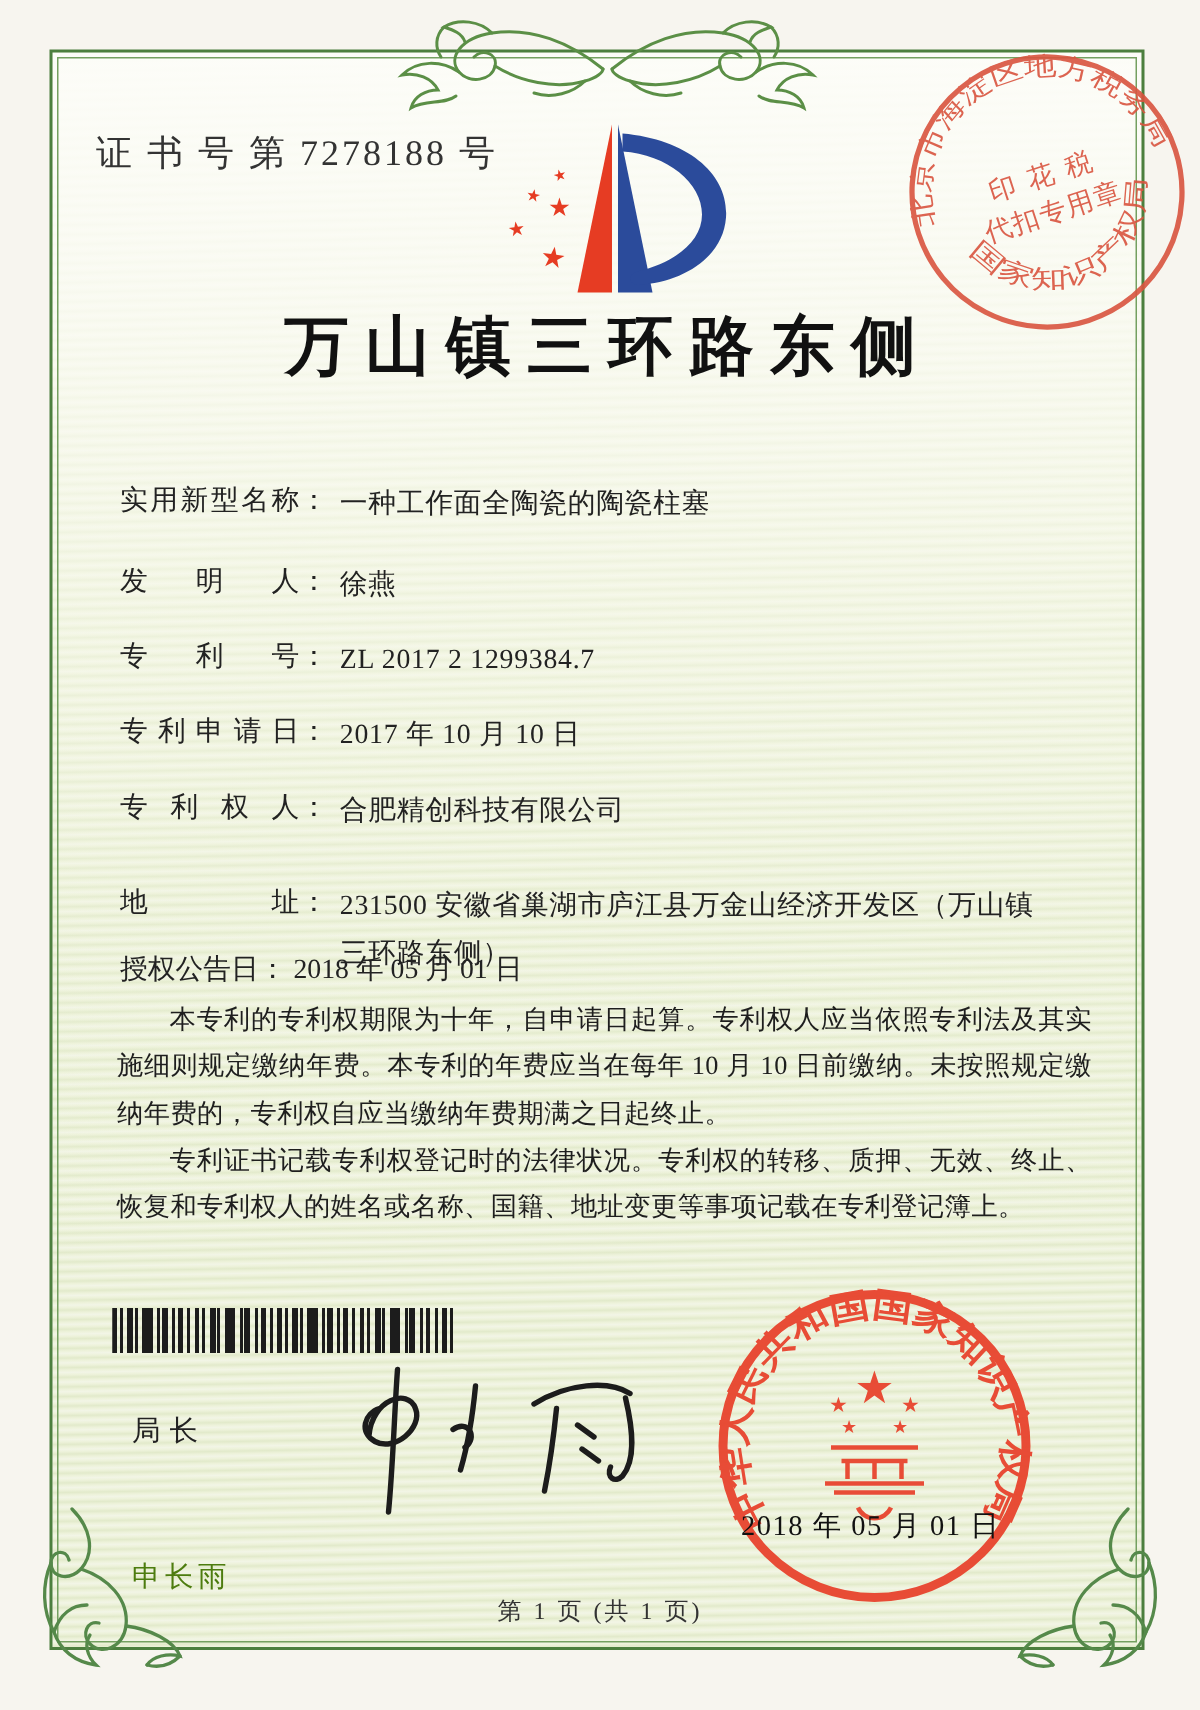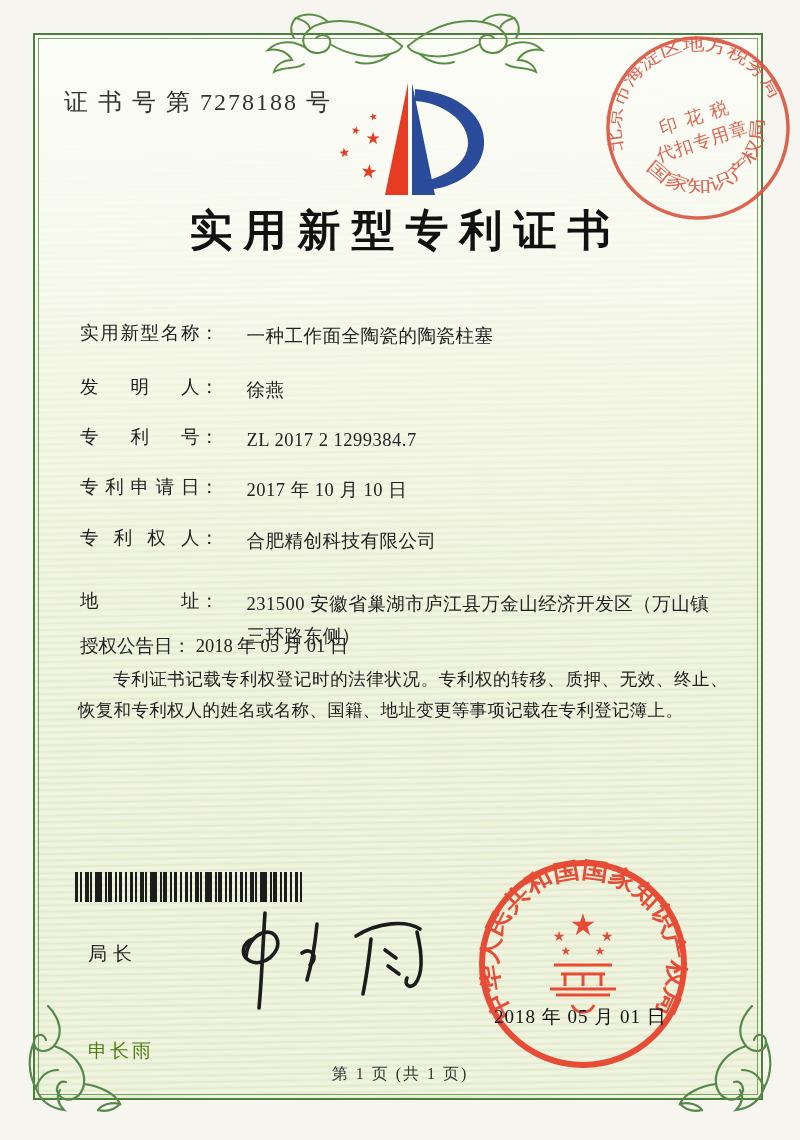--- a/index.html
+++ b/index.html
@@ -32,21 +32,21 @@
     position:absolute;left:0;top:202px;width:800px;text-align:center;
     font-size:43px;font-weight:bold;letter-spacing:11px;color:#111;
     text-indent:11px;
   }
   .field-row{position:absolute;left:80px;width:650px;font-size:18.5px;color:#222;}
   .flabel{
     display:inline-block;width:120px;text-align:justify;text-align-last:justify;
     vertical-align:top;letter-spacing:.5px;
   }
   .fcolon{display:inline-block;vertical-align:top;margin-right:8px;}
-  .fvalue{display:inline-block;vertical-align:top;width:480px;line-height:1.75;letter-spacing:.5px;margin-left:20px;}
+  .fvalue{display:inline-block;vertical-align:top;width:480px;line-height:1.75;letter-spacing:.5px;}
   .grant-row{position:absolute;left:80px;top:633px;width:660px;font-size:18.5px;}
   .grant-right{position:absolute;left:375px;top:0;}
   .paras{position:absolute;left:78px;top:664px;width:650px;}
   .paras p{
     margin:0;font-size:17.5px;line-height:1.79;text-indent:2em;
     text-align:justify;letter-spacing:.3px;color:#1e1e1e;
   }
   .barcode{
     position:absolute;left:75px;top:872px;width:228px;height:30px;
     background:
@@ -124,21 +124,21 @@
   <path d="M93,7 C138,11 164,35 162,63 C160,90 133,106 104,108 C97,108 96,101 103,99 C128,93 146,79 146,61 C146,40 123,21 93,19 Z" fill="#2b4b9b"></path>
   <g fill="#e63c23" font-family="'DejaVu Sans',sans-serif" text-anchor="middle">
     <text x="52" y="38" font-size="10" transform="rotate(-14 52 38)">★</text>
     <text x="33" y="52" font-size="11" transform="rotate(10 33 52)">★</text>
     <text x="51" y="62" font-size="17">★</text>
     <text x="23" y="75" font-size="13" transform="rotate(-8 23 75)">★</text>
     <text x="46" y="96" font-size="19" transform="rotate(8 46 96)">★</text>
   </g>
 </svg>
 
-<div class="doc-title">实用新型专利证书</div>
+<div class="doc-title">万山镇三环路东侧</div>
 
 <div class="field-row" style="top:320px">
   <span class="flabel">实用新型名称</span><span class="fcolon">：</span><span class="fvalue">一种工作面全陶瓷的陶瓷柱塞</span>
 </div>
 <div class="field-row" style="top:374px">
   <span class="flabel">发明人</span><span class="fcolon">：</span><span class="fvalue">徐燕</span>
 </div>
 <div class="field-row" style="top:424px">
   <span class="flabel">专利号</span><span class="fcolon">：</span><span class="fvalue">ZL 2017 2 1299384.7</span>
 </div>
@@ -151,20 +151,21 @@
 <div class="field-row" style="top:588px">
   <span class="flabel">地址</span><span class="fcolon">：</span><span class="fvalue">231500 安徽省巢湖市庐江县万金山经济开发区（万山镇三环路东侧）</span>
 </div>
 
 <div class="grant-row">
   <span>授权公告日</span><span>：</span>
   <span>2018 年 05 月 01 日</span>
 </div>
 
 <div class="paras">
+  <p>本专利的专利权期限为十年，自申请日起算。专利权人应当依照专利法及其实施细则规定缴纳年费。本专利的年费应当在每年 10 月 10 日前缴纳。未按照规定缴纳年费的，专利权自应当缴纳年费期满之日起终止。</p>
   <p>专利证书记载专利权登记时的法律状况。专利权的转移、质押、无效、终止、恢复和专利权人的姓名或名称、国籍、地址变更等事项记载在专利登记簿上。</p>
 </div>
 
 <div class="barcode"></div>
 
 <div class="sig-title">局长</div>
 <div class="sig-name">申长雨</div>
 
 <svg class="signature-svg" width="230" height="110" viewBox="0 0 230 110">
   <g fill="none" stroke="#1c1c1c" stroke-width="3.6" stroke-linecap="round">

